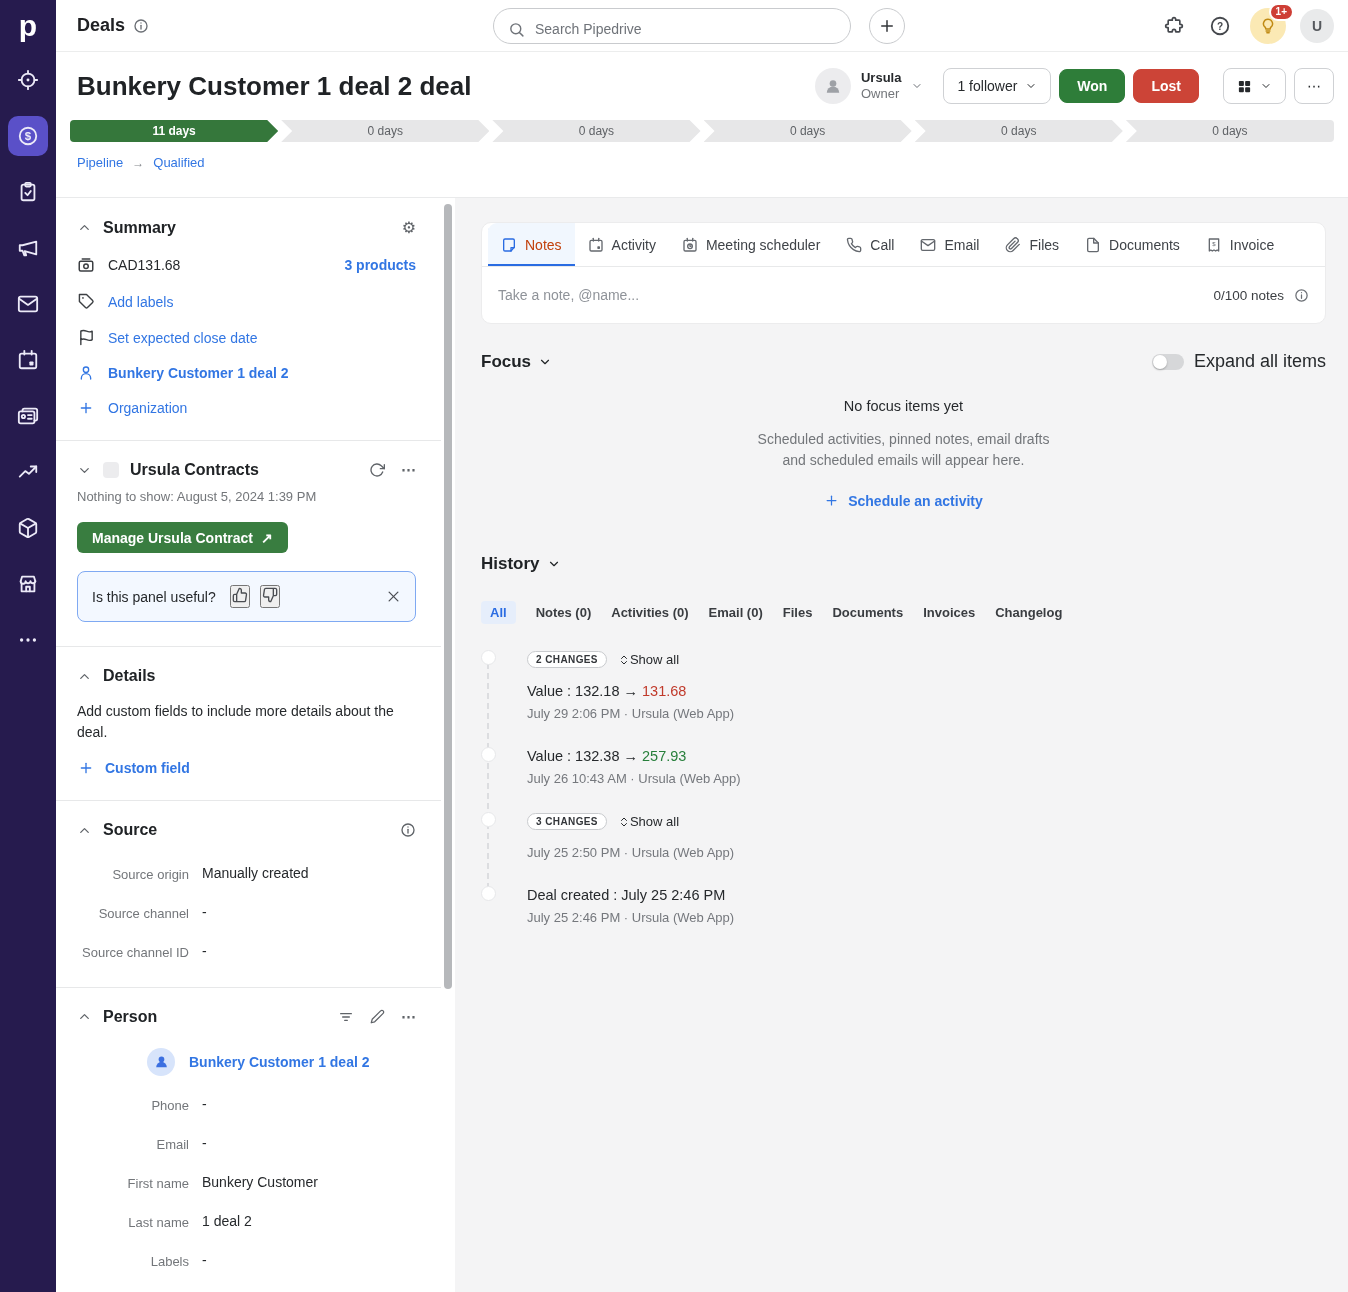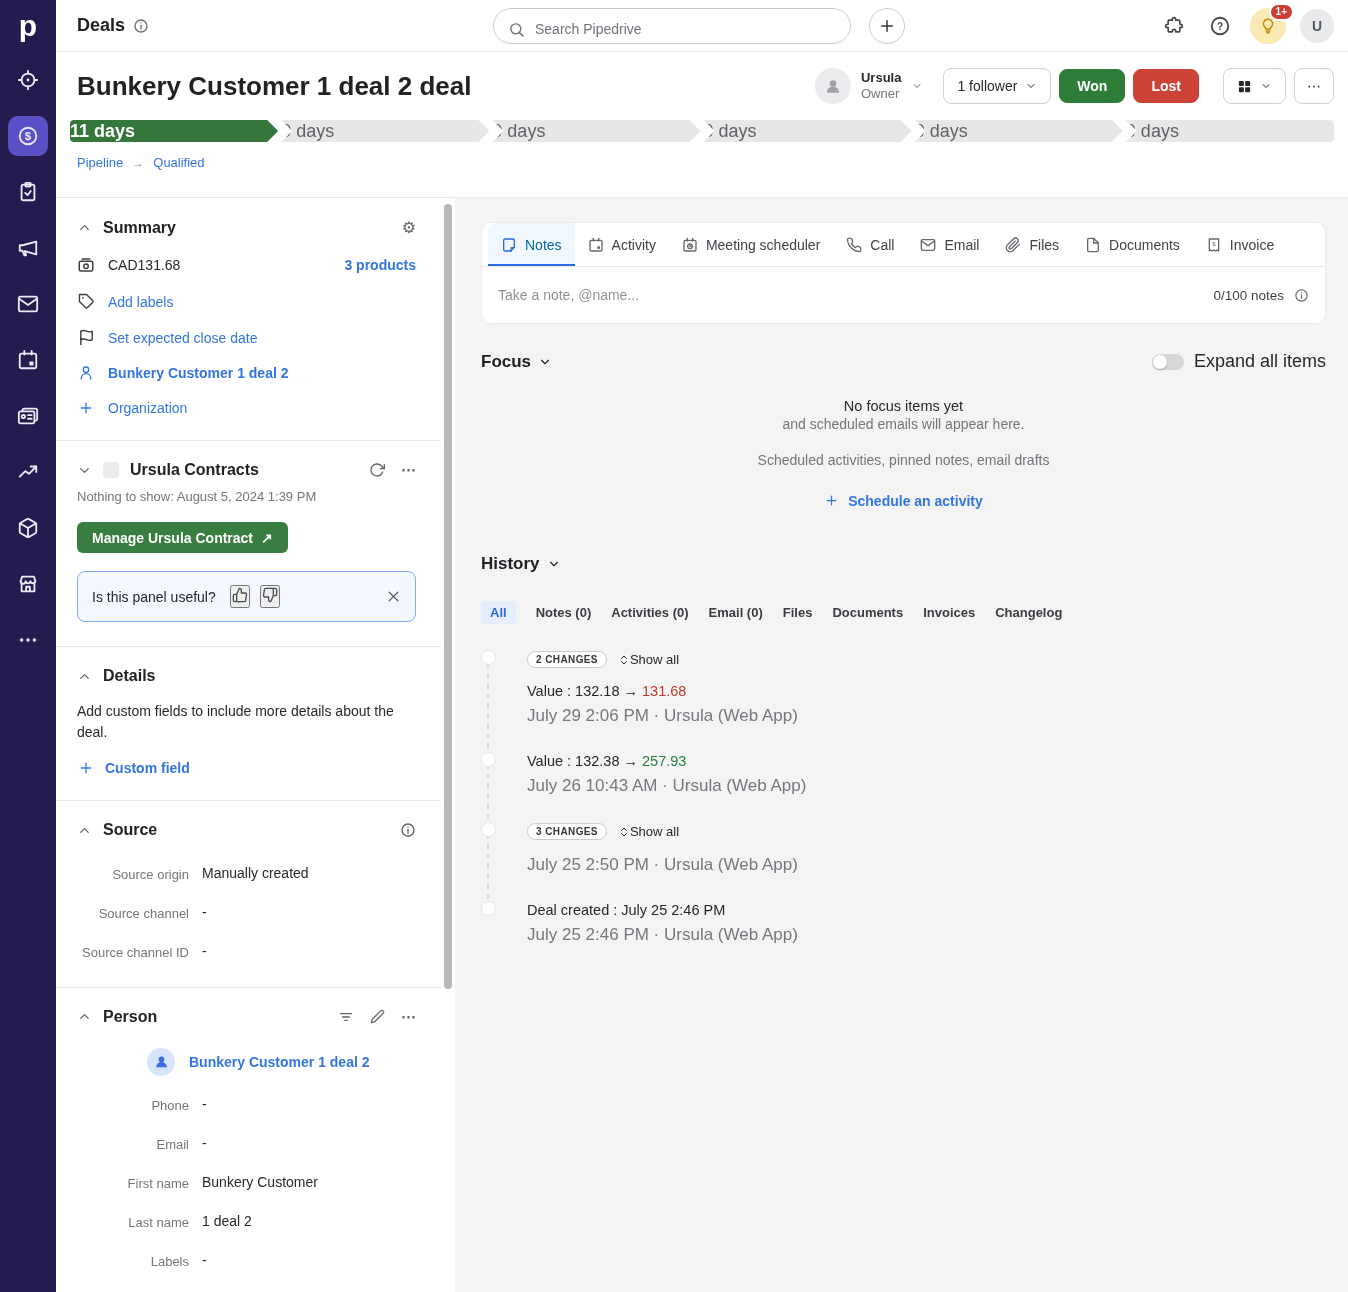--- a/index.html
+++ b/index.html
@@ -41,21 +41,21 @@
   .dh-right { margin-left:auto; display:flex; align-items:center; gap:8px; }
   .owner { display:flex; align-items:center; gap:10px; margin-right:12px; cursor:pointer; }
   .owner-av { width:36px; height:36px; border-radius:50%; background:#ececee; color:#9ea1a6; display:flex; align-items:center; justify-content:center; }
   .owner-name { font-size:13px; font-weight:700; color:#26292c; line-height:1.25; }
   .owner-role { font-size:13px; color:#73767a; line-height:1.25; }
   .caret { color:#6b6f75; display:flex; }
   .btn { height:36px; border-radius:8px; border:1px solid #cfd1d4; background:#fff; display:flex; align-items:center; justify-content:center; gap:8px; font-size:14px; font-weight:500; color:#26292c; padding:0 13px; cursor:pointer; font-family:inherit; }
   .btn-won { background:#2e7d39; border-color:#2e7d39; color:#fff; font-weight:700; height:34px; padding:0 17px; }
   .btn-lost { background:#cc4437; border-color:#cc4437; color:#fff; font-weight:700; height:34px; padding:0 17px; }
   .stagebar { display:flex; gap:3px; margin-top:16px; margin-left:-7px; margin-right:0; }
-  .stage { flex:1; height:22px; display:flex; align-items:center; justify-content:flex-start; font-size:18px; background:#e7e7e8; color:#5f6266; cursor:pointer;
+  .stage { flex:1; height:22px; display:flex; align-items:center; justify-content:center; font-size:12px; background:#e7e7e8; color:#5f6266; cursor:pointer;
            clip-path:polygon(0 0, calc(100% - 11px) 0, 100% 50%, calc(100% - 11px) 100%, 0 100%, 11px 50%); }
   .stage.first { clip-path:polygon(0 0, calc(100% - 11px) 0, 100% 50%, calc(100% - 11px) 100%, 0 100%); border-radius:4px 0 0 4px; }
   .stage.last { clip-path:polygon(0 0, 100% 0, 100% 100%, 0 100%, 11px 50%); border-radius:0 4px 4px 0; }
   .stage.active { background:#35773b; color:#fff; font-weight:700; }
   .breadcrumb { margin-top:13px; display:flex; align-items:center; gap:9px; font-size:13px; }
   .bc-link { color:#3276e3; cursor:pointer; text-decoration:none; }
   .bc-arrow { color:#84878c; font-size:12px; }
 
   
   .content { flex:1; display:flex; min-height:0; }
@@ -95,21 +95,21 @@
   .p-avatar-row { display:flex; align-items:center; gap:14px; margin-top:22px; margin-left:70px; }
   .p-avatar { width:28px; height:28px; border-radius:50%; background:#d7e4fb; color:#3b6fe0; display:flex; align-items:center; justify-content:center; }
   .p-name { font-size:14px; font-weight:700; color:#3276e3; cursor:pointer; text-decoration:none; }
 
   
   .main-area { flex:1; background:#f4f4f5; padding:24px 22px 0 26px; overflow:hidden; min-width:0; }
   .tabs-card { background:#fff; border:1px solid #ececed; border-radius:10px; }
   .tab-row { display:flex; align-items:stretch; height:44px; border-bottom:1px solid #e8e9ea; padding:0 6px; }
   .tab { display:flex; align-items:center; gap:8px; padding:0 13px; font-size:14px; color:#3f4348; cursor:pointer; background:none; border:none; font-family:inherit; }
   .tab .ticon { color:#64686e; display:flex; }
-  .tab.active { color:#0369a1; background:#f1f7fe; box-shadow:inset 0 -2px 0 #2a6ce2; border-radius:9px 0 0 0; }
+  .tab.active { color:#c2410c; background:#f1f7fe; box-shadow:inset 0 -2px 0 #2a6ce2; border-radius:9px 0 0 0; }
   .tab.active .ticon { color:#2a6ce2; }
   .note-row { display:flex; align-items:center; height:56px; padding:0 16px; gap:10px; }
   .note-row input { flex:1; border:none; outline:none; font-size:14px; font-family:inherit; color:#26292c; background:transparent; }
   .note-row input::placeholder { color:#8f9399; }
   .note-count { font-size:13.5px; color:#3c3f43; }
 
   .sec-head-main { display:flex; align-items:center; margin-top:27px; }
   .sec-title-main { font-size:17px; font-weight:700; color:#202326; display:flex; align-items:center; gap:7px; cursor:pointer; }
   .toggle-wrap { margin-left:auto; display:flex; align-items:center; gap:10px; font-size:18px; color:#26292c; }
   .toggle { width:32px; height:16px; border-radius:9px; background:#d6d7d9; position:relative; cursor:pointer; border:none; }
@@ -128,21 +128,21 @@
   .timeline { margin-top:27px; position:relative; }
   .timeline::before { content:''; position:absolute; left:6px; top:12px; height:236px; border-left:2px dashed #dcdde0; }
   .t-entry { position:relative; padding-left:46px; }
   .t-dot { position:absolute; left:0; top:-1px; width:15px; height:15px; border-radius:50%; background:#fff; border:1px solid #e7e8ea; }
   .badge-row { display:flex; align-items:center; gap:11px; margin-bottom:15px; }
   .cbadge { border:1px solid #c9cbce; border-radius:10px; background:#fff; padding:2px 8px; font-size:10px; font-weight:700; letter-spacing:.4px; color:#33363a; }
   .showall { display:flex; align-items:center; gap:0; font-size:13px; color:#26292c; cursor:pointer; background:none; border:none; font-family:inherit; }
   .chg-line { font-size:14.5px; color:#26292c; margin-bottom:7px; }
   .val-inc { color:#277f3b; }
   .val-dec { color:#c03a2b; }
-  .meta { font-size:17px; color:#75787d; margin-bottom:27px; }
+  .meta { font-size:13px; color:#75787d; margin-bottom:27px; }
 </style>
 </head>
 <body>
 
 <div class="app">
 
   <nav class="rail">
     <div class="rail-logo">p</div>
     <div class="rail-item">
         <span class="tile">
@@ -691,22 +691,22 @@
           <span class="toggle-wrap">
             <button class="toggle">
                 <span class="knob"></span>
               </button>
             <span>Expand all items</span>
           </span>
         </div>
 
         <div class="empty">
           <div class="empty-title">No focus items yet</div>
+          <div class="empty-line first">Scheduled activities, pinned notes, email drafts</div>
           <div class="empty-line">and scheduled emails will appear here.</div>
-          <div class="empty-line first">Scheduled activities, pinned notes, email drafts</div>
           <div>
             <a class="cta blue">
               <svg class="ic" width="15" height="15" viewBox="0 0 24 24">
                   <line x1="12" y1="5" x2="12" y2="19"></line>
                   <line x1="5" y1="12" x2="19" y2="12"></line>
                 </svg>
               <span>Schedule an activity</span>
             </a>
           </div>
         </div>

